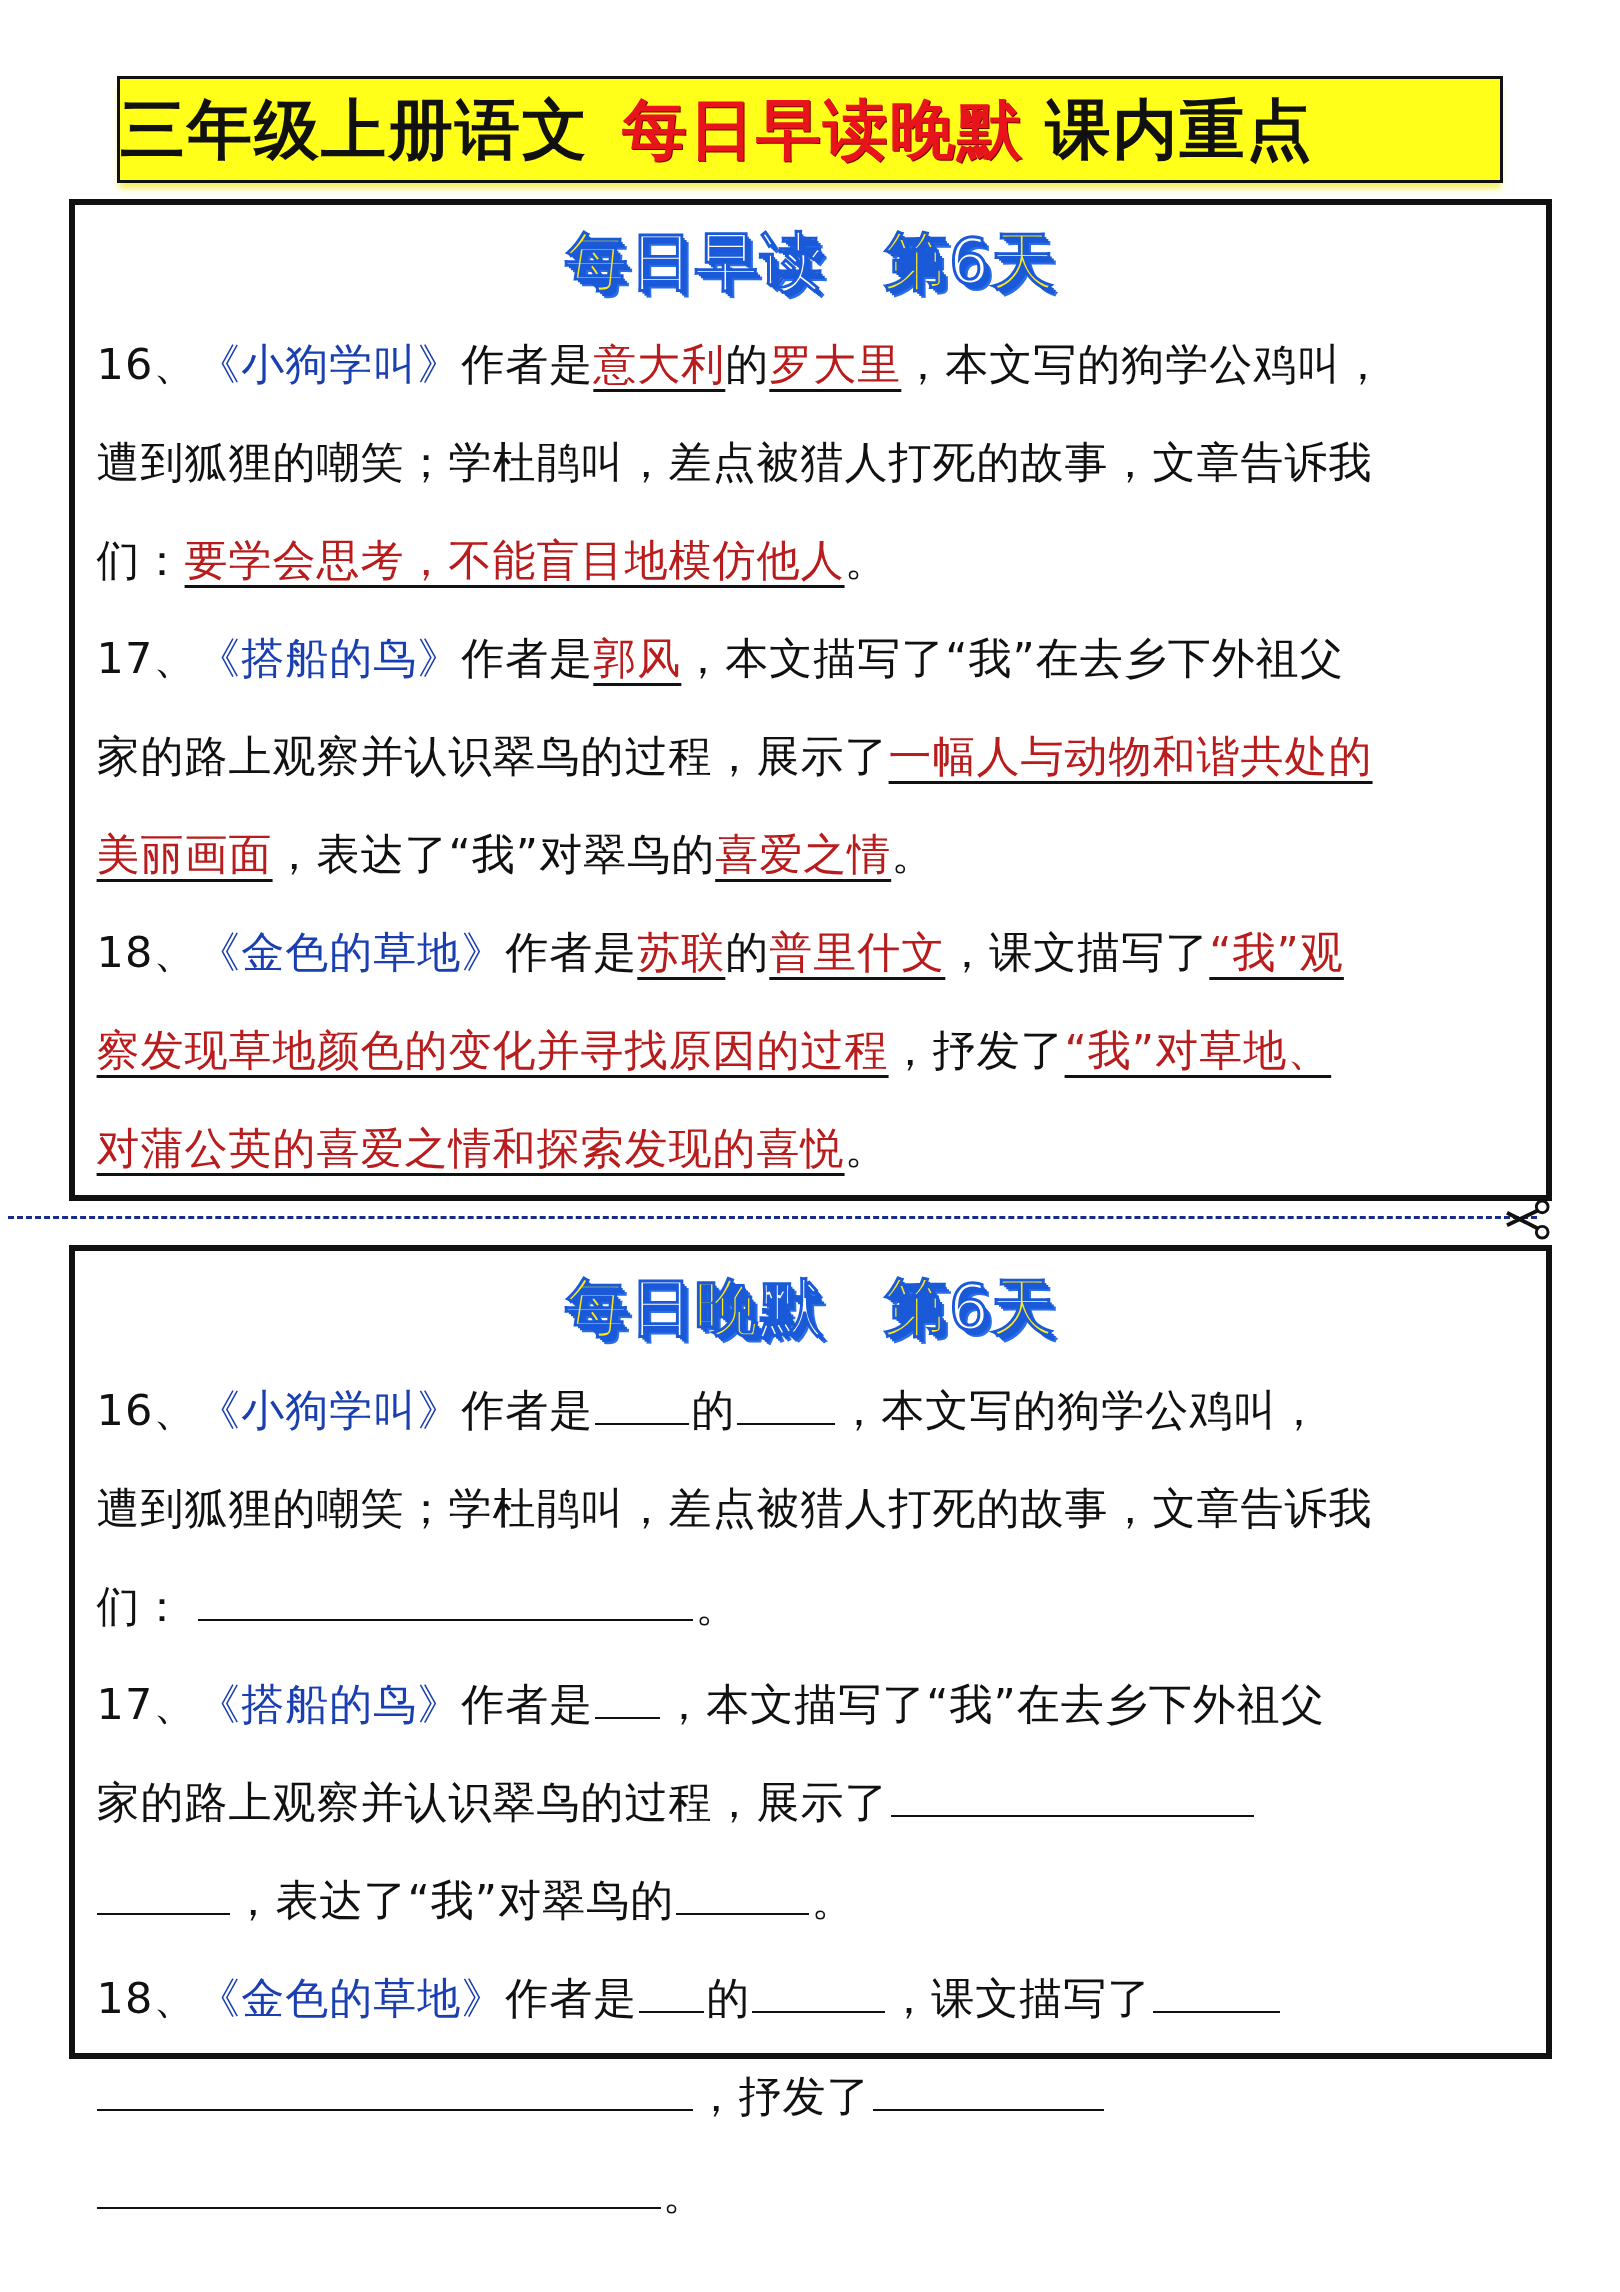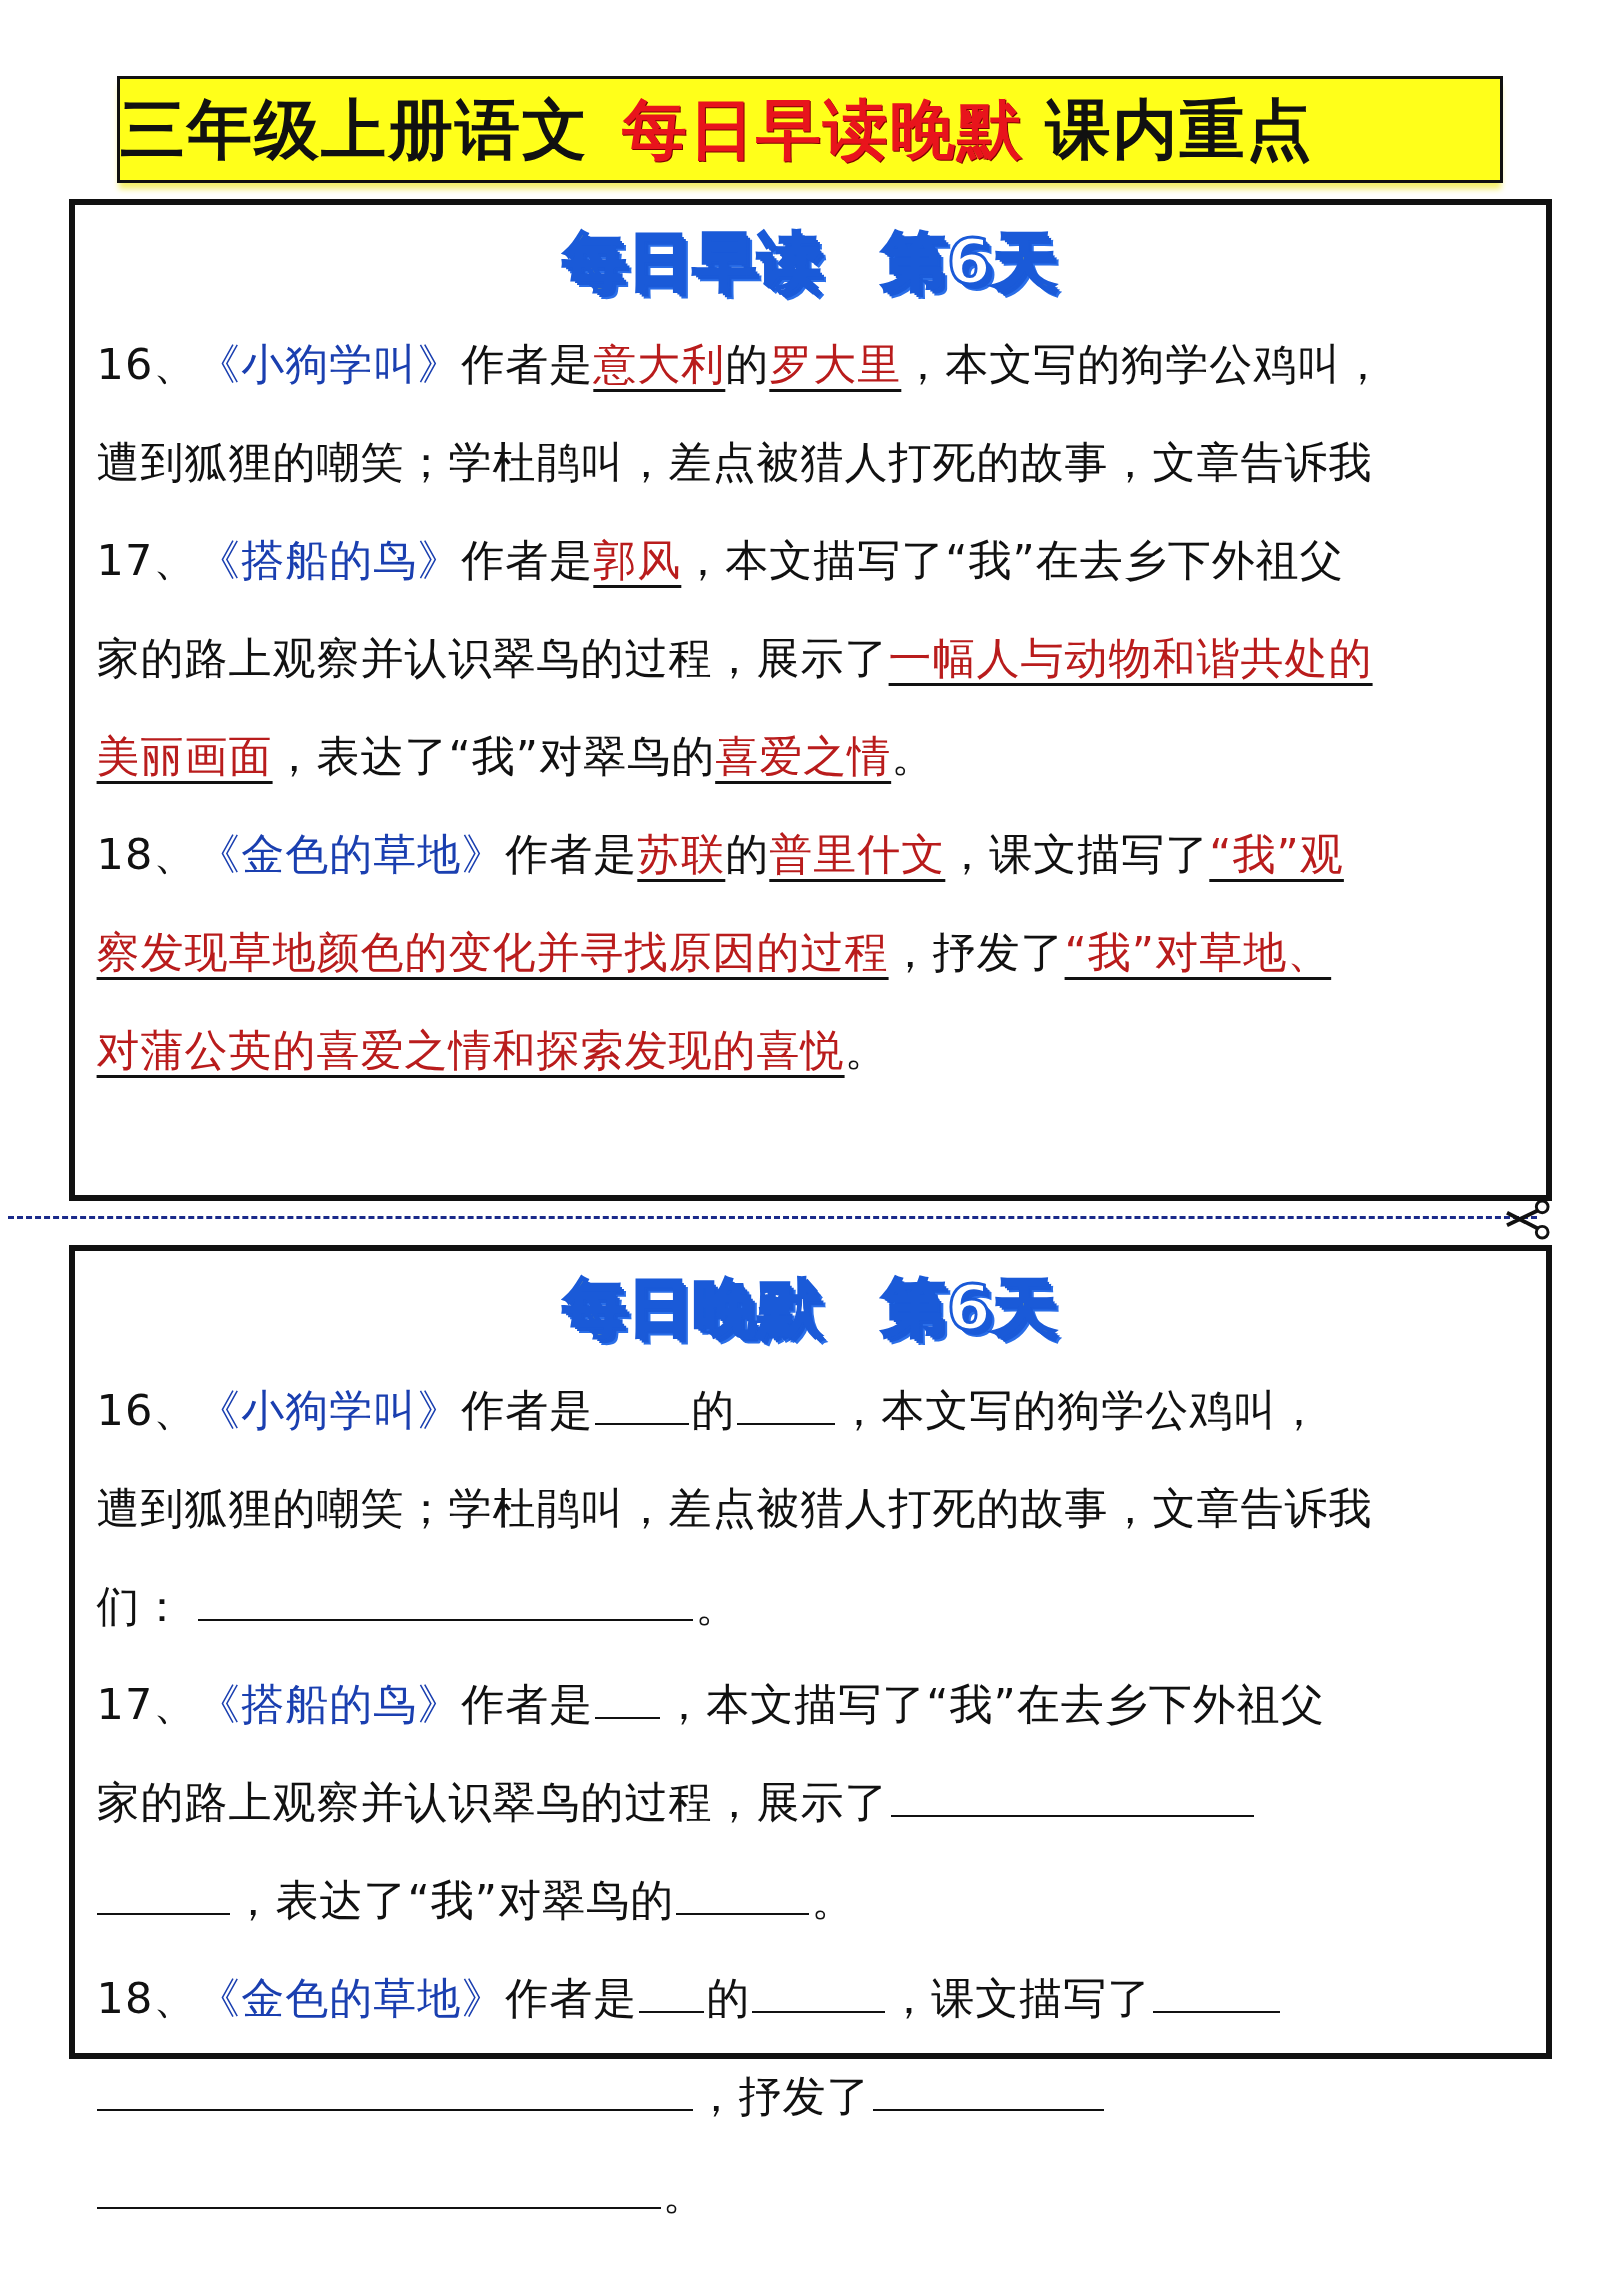--- a/index.html
+++ b/index.html
@@ -20,21 +20,21 @@
 
   .box {
     position:absolute; left:69px; width:1483px; box-sizing:border-box;
     border:6.9px solid #111; background:#fff;
   }
   .box.morning { top:199px; height:1002px; }
   .box.evening { top:1245px; height:814px; }
 
   .sec-head {
     position:absolute; left:0; right:0; top:13.7px; text-align:center;
-    font-family:"DejaVu Sans", sans-serif; font-weight:700; font-size:63px;
+    font-family:"DejaVu Sans", sans-serif; font-weight:400; font-size:63px;
     letter-spacing:2px; white-space:nowrap;
   }
   .sec-head span { display:inline-block; }
   .sec-head .y { color:#ffe81a; }
   .sec-head .w { color:#ffffff; }
   .sec-head .y, .sec-head .w {
     -webkit-text-stroke:2.9px #1a5ad8;
     text-shadow:2.9px 2.9px 0 #1a5ad8, 4.9px 4.9px 0 #1a5ad8, 6.9px 6.9px 0 #2a6ee8;
   }
   .sec-head .gap { width:59px; }
@@ -70,20 +70,23 @@
   <div class="sec-head">
     <span class="y">每</span><span class="w">日</span><span class="w">早</span><span class="w">读</span><span class="gap"></span><span class="y">第</span><span class="w">6</span><span class="y">天</span>
   </div>
 
   <div class="lines">
 
     <div class="line">
       <span>16、</span><span class="blue">《小狗学叫》</span><span>作者是</span><span class="red">意大利</span><span>的</span><span class="red">罗大里</span><span>，本文写的狗学公鸡叫，</span>
     </div>
     <div class="line">遭到狐狸的嘲笑；学杜鹃叫，差点被猎人打死的故事，文章告诉我</div>
+    <div class="line">
+      <span>们：</span><span class="red">要学会思考，不能盲目地模仿他人</span><span>。</span>
+    </div>
 
     <div class="line">
       <span>17、</span><span class="blue">《搭船的鸟》</span><span>作者是</span><span class="red">郭风</span><span>，本文描写了“我”在去乡下外祖父</span>
     </div>
     <div class="line">
       <span>家的路上观察并认识翠鸟的过程，展示了</span><span class="red">一幅人与动物和谐共处的</span>
     </div>
     <div class="line">
       <span class="red">美丽画面</span><span>，表达了“我”对翠鸟的</span><span class="red">喜爱之情</span><span>。</span>
     </div>

